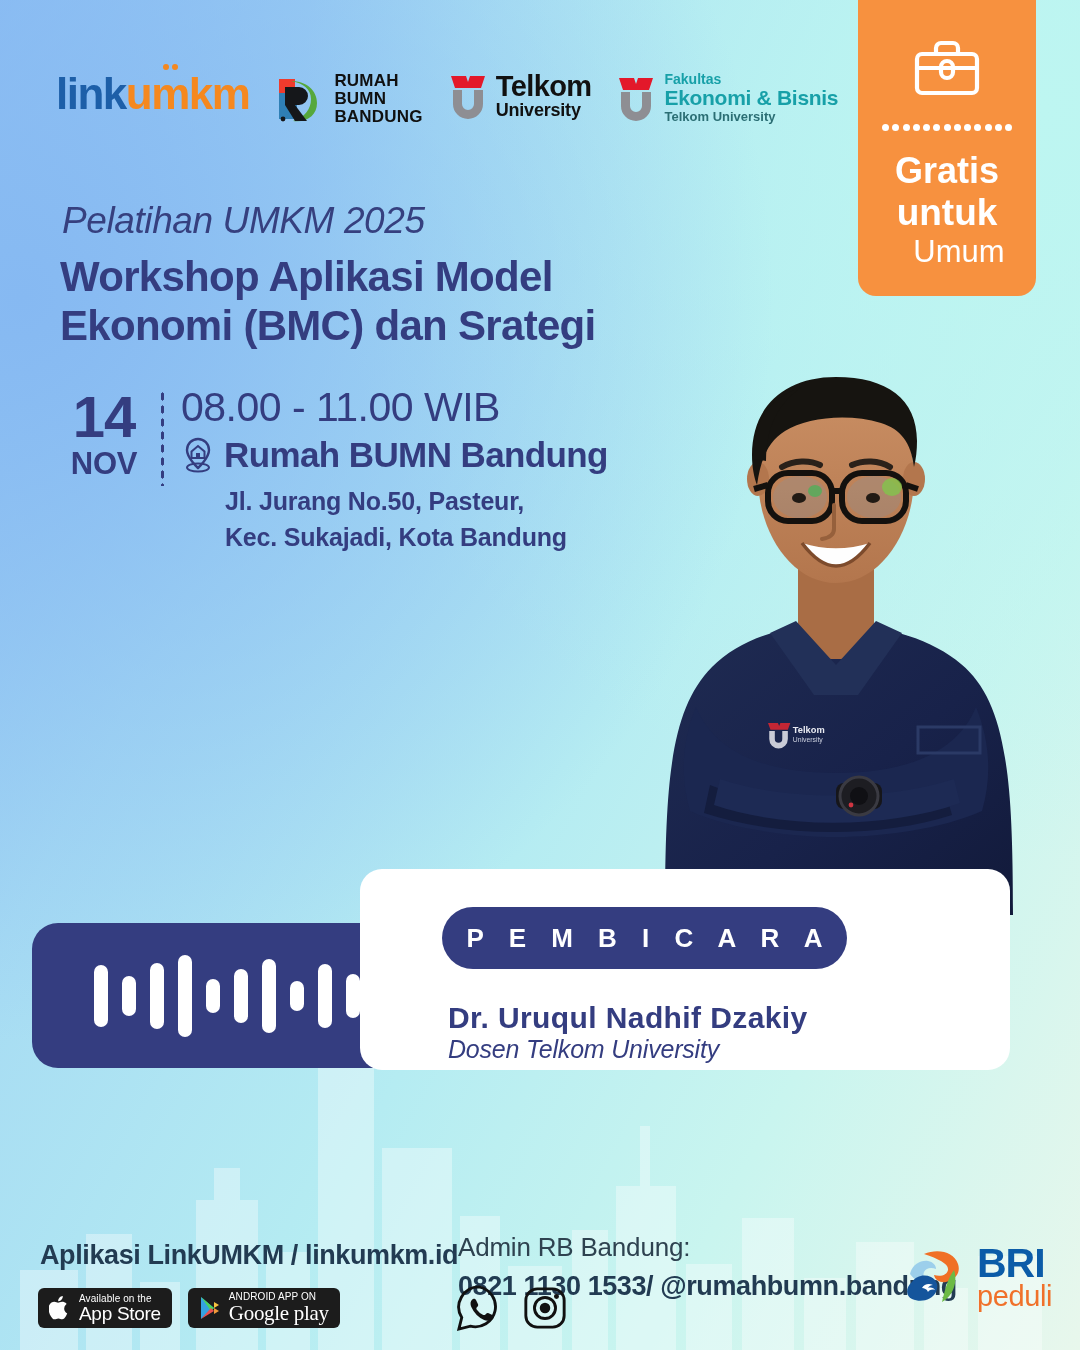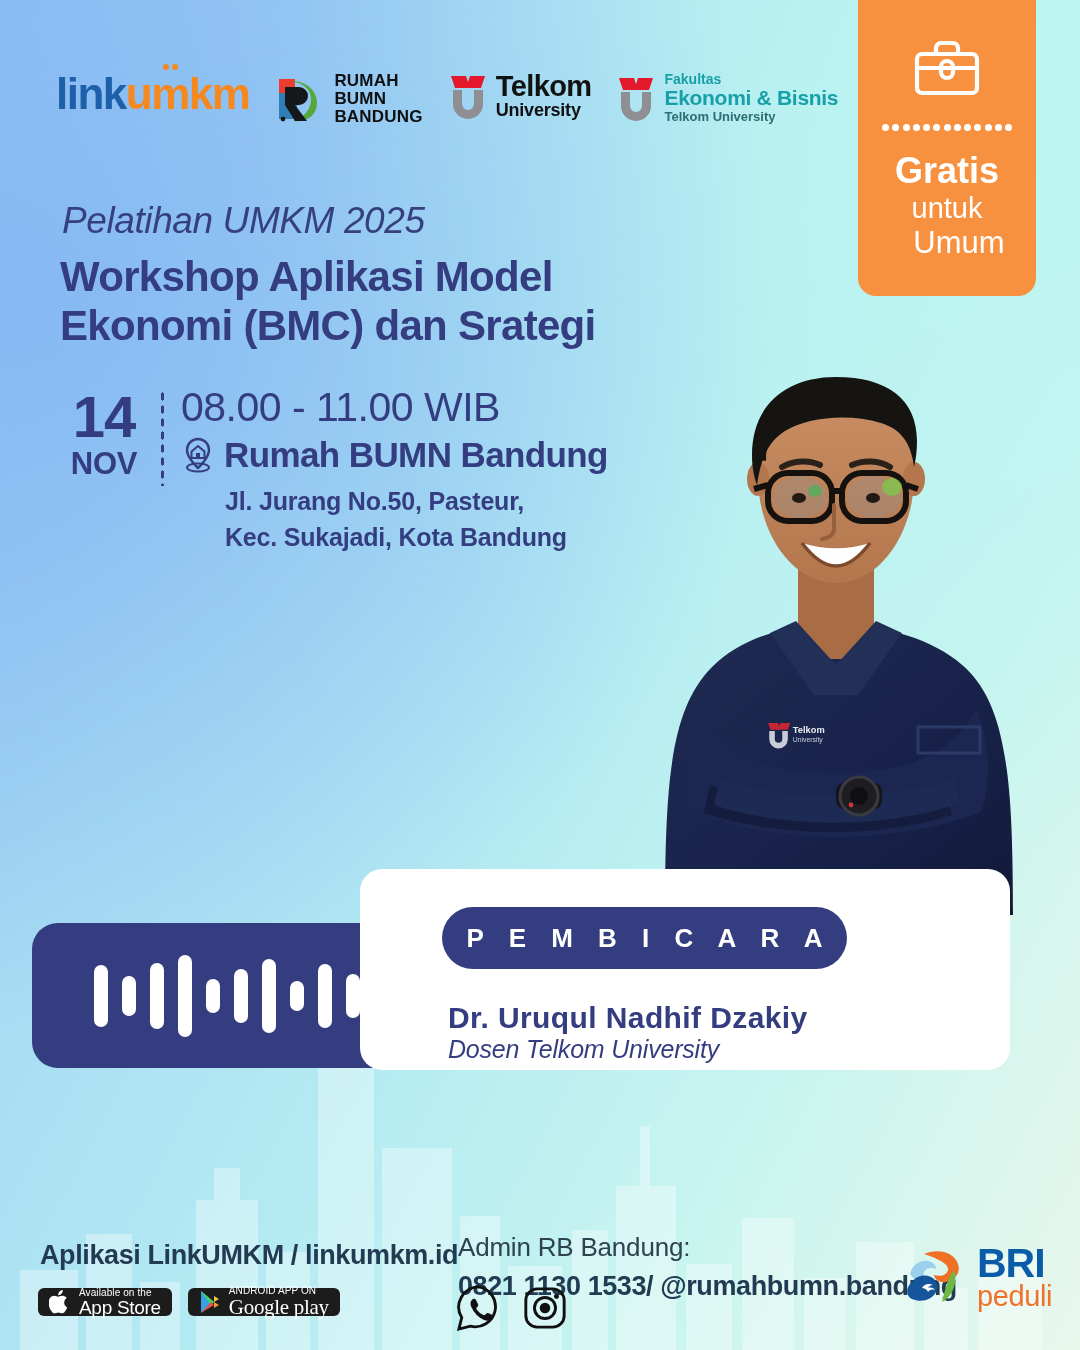--- a/index.html
+++ b/index.html
@@ -49,21 +49,21 @@
   .gratis {
     position:absolute; left:858px; top:-14px; width:178px; height:310px;
     background:#f7913f; border-radius:0 0 18px 18px;
     display:flex; flex-direction:column; align-items:center;
     padding-top:52px; color:#fff;
   }
   .gratis .brief { width:70px; height:60px; }
   .gratis .dotline { margin:26px 0 20px; width:130px; display:flex; justify-content:space-between; }
   .gratis .dotline i { width:7px; height:7px; border-radius:50%; background:#fff; display:block; }
   .gratis .g1 { font-size:36px; font-weight:800; line-height:1.1; }
-  .gratis .g2 { font-size:29px; font-weight:400; line-height:1.18; }
+  .gratis .g2 { font-size:37px; font-weight:700; line-height:1.18; }
   .gratis .g3 { font-size:31px; font-weight:400; line-height:1.18;margin-left:24px; }
 
   
   .kicker {
     position:absolute; left:62px; top:200px;
     font-size:37px; font-style:italic; font-weight:400; color:#36407f;
     letter-spacing:-.4px;
   }
   .title {
     position:absolute; left:60px; top:252px; width:680px;
@@ -110,21 +110,21 @@
   .spk-name { position:absolute; left:88px; top:132px; font-size:30px; font-weight:800; color:#343d80; letter-spacing:.4px; }
   .spk-role { position:absolute; left:88px; top:166px; font-size:25px; font-style:italic; font-weight:400; color:#343d80; letter-spacing:-.2px; }
 
   
   .f-reg { position:absolute; left:40px; top:1232px; }
   .f-adm { position:absolute; left:458px; top:1232px; }
   .f-lbl { font-size:26px; font-weight:400; color:#2e4250; letter-spacing:-.2px; }
   .f-val { font-size:27px; font-weight:800; color:#223b52; margin-top:8px; letter-spacing:-.4px; }
 
   .stores { position:absolute; left:38px; top:1288px; display:flex; gap:16px; }
-  .store { height:28px; background:#1c1c1c; border-radius:6px; display:flex; align-items:center; padding:0 11px; gap:8px; color:#fff; }
+  .store { height:40px; background:#1c1c1c; border-radius:6px; display:flex; align-items:center; padding:0 11px; gap:8px; color:#fff; }
   .store .ico { width:22px; height:26px; flex:none; }
   .store .s1 { font-size:10px; line-height:1.1; letter-spacing:.1px; }
   .store .s2 { font-size:19px; line-height:1.05; font-weight:500; letter-spacing:-.3px; }
   .store .s2.serif { font-family:"Liberation Serif", serif; font-weight:400; font-size:21px; }
 
   .socials { position:absolute; left:456px; top:1284px; display:flex; gap:20px; }
   .socials svg { width:46px; height:48px; }
 
   .bri { position:absolute; left:900px; top:1244px; display:flex; align-items:center; gap:9px; }
   .bri-mark { width:68px; height:68px; }

